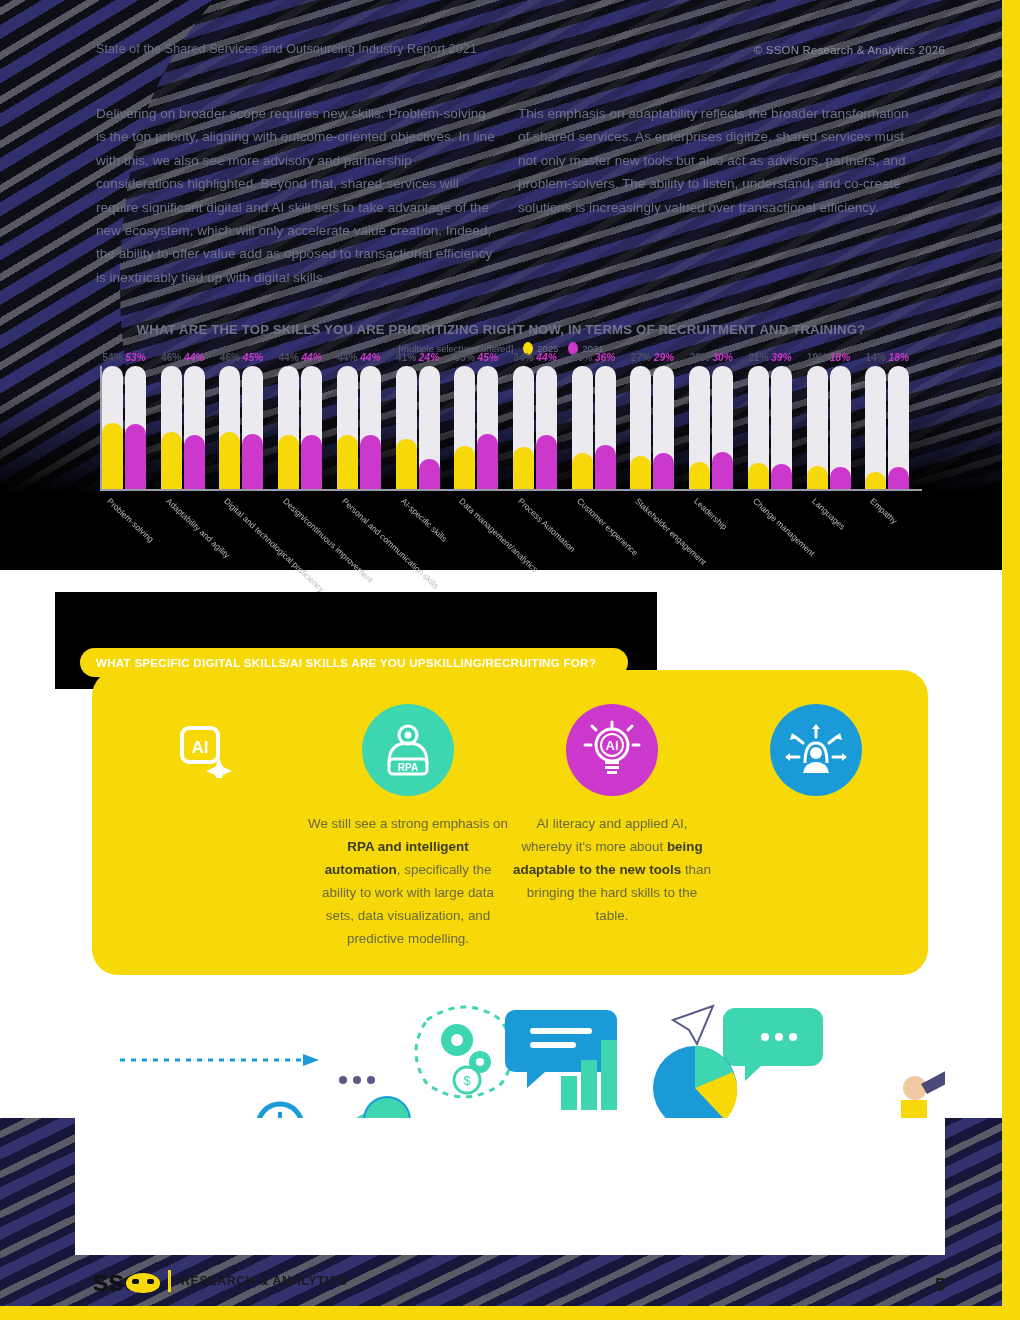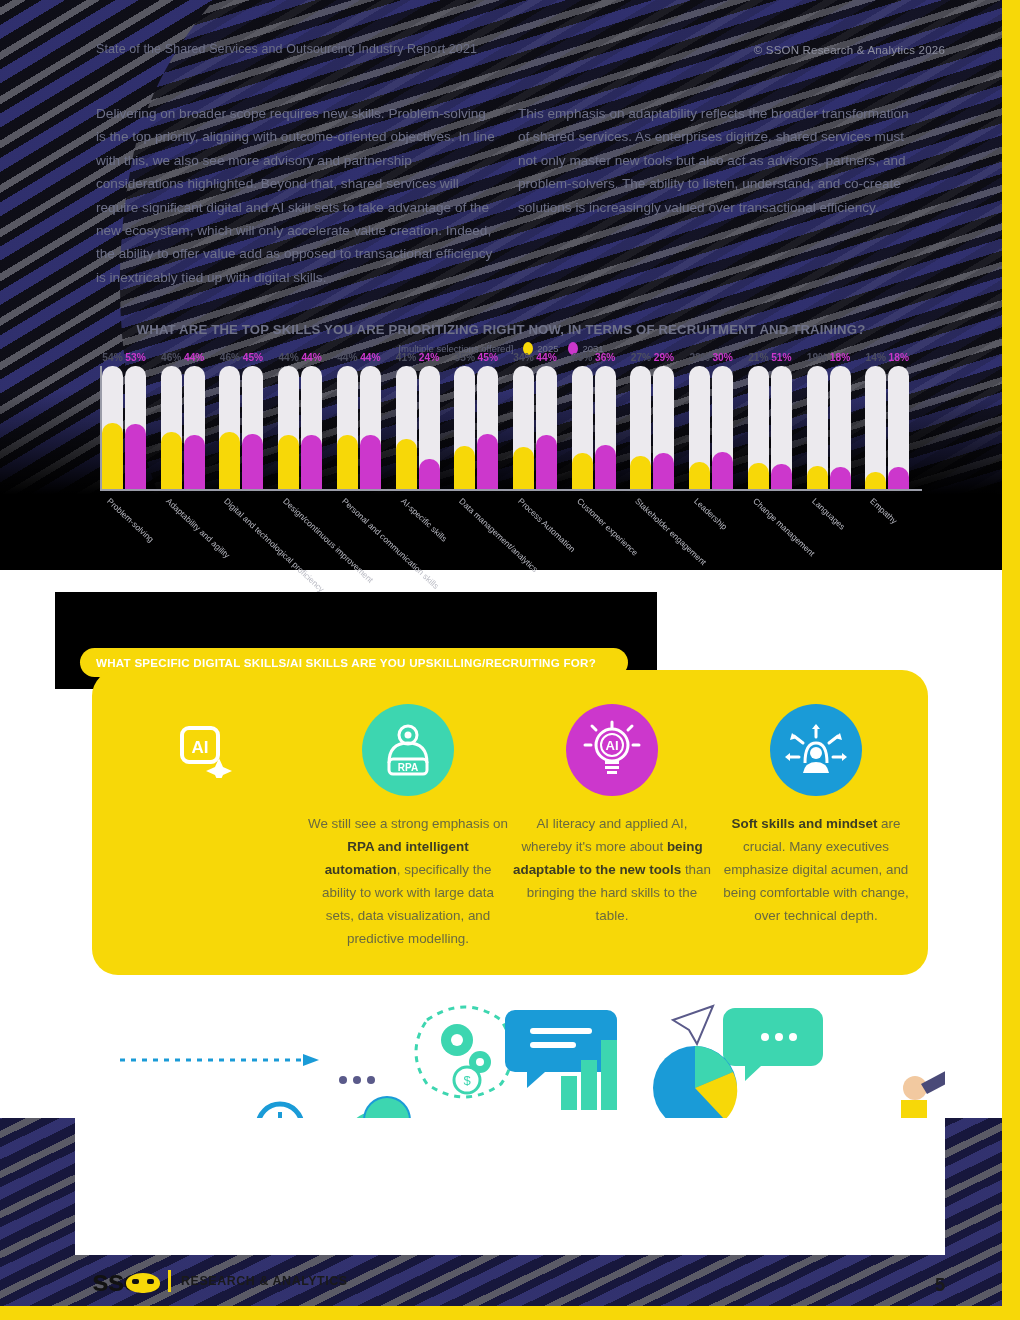--- a/index.html
+++ b/index.html
@@ -116,21 +116,21 @@
     position: absolute; bottom: 0; left: 0; width: 21px;
     border-radius: 10px 10px 0 0;
   }
   .bar-fill.y { background: #f7d808; }
   .bar-fill.m { background: #cc37cc; }
   .bar-val {
     position: absolute; bottom: 100%; left: 50%; transform: translateX(-50%);
     margin-bottom: 3px; font-size: 10.2px; font-weight: bold; white-space: nowrap; margin-top: 12px;
   }
   .bar-val.y { color: #4d4f60; }
-  .bar-val.m { color: #cc37cc; }
+  .bar-val.m { color: #cc37cc; font-style: italic; }
 
   .cat-label {
     position: absolute; top: 178px;
     font-size: 8.4px; color: #b9bac3; white-space: nowrap;
     transform-origin: left top; transform: rotate(43deg);
   }
 
   
   #banner-black {
     position: absolute; left: 55px; top: 592px; width: 602px; height: 97px;
@@ -387,21 +387,21 @@
         </div>
         <div class="grp" style="left: 647.857px;">
           <div class="bar-wrap">
             <div class="bar-track"></div>
             <div class="bar-fill y" style="height: 25.83px;"></div>
             <div class="bar-val y">21%</div>
           </div>
           <div class="bar-wrap">
             <div class="bar-track"></div>
             <div class="bar-fill m" style="height: 24.6px;"></div>
-            <div class="bar-val m">51%</div>
+            <div class="bar-val m">39%</div>
           </div>
         </div>
         <div class="grp" style="left: 706.571px;">
           <div class="bar-wrap">
             <div class="bar-track"></div>
             <div class="bar-fill y" style="height: 23.37px;"></div>
             <div class="bar-val y">19%</div>
           </div>
           <div class="bar-wrap">
             <div class="bar-track"></div>
@@ -506,21 +506,20 @@
                 <path d="M48 38 h9"></path>
               </g>
               <path d="M31 5 l4 5 h-8Z" fill="#ffffff"></path>
               <path d="M5 34 l-5 4 l5 4Z" fill="#ffffff"></path>
               <path d="M57 34 l5 4 l-5 4Z" fill="#ffffff"></path>
               <path d="M7 14 l-2 7 l7 -2Z" fill="#ffffff"></path>
               <path d="M55 14 l2 7 l-7 -2Z" fill="#ffffff"></path>
             </svg>
           </span>
         </div>
-        <div class="card-text"><b>Soft skills and mindset</b> are crucial. Many executives emphasize digital acumen, and being comfortable with change, over technical depth.</div>
       </div>
     </div>
 
   <div id="illus">
     <svg class="illus-people" viewBox="0 0 870 275" xmlns="http://www.w3.org/2000/svg">
 
       <g stroke="#1a9bd7" stroke-width="3" stroke-dasharray="5,6" fill="none">
         <path d="M45 80 H230"></path>
       </g>
       <path d="M228 74 L244 80 L228 86 Z" fill="#1a9bd7"></path>

